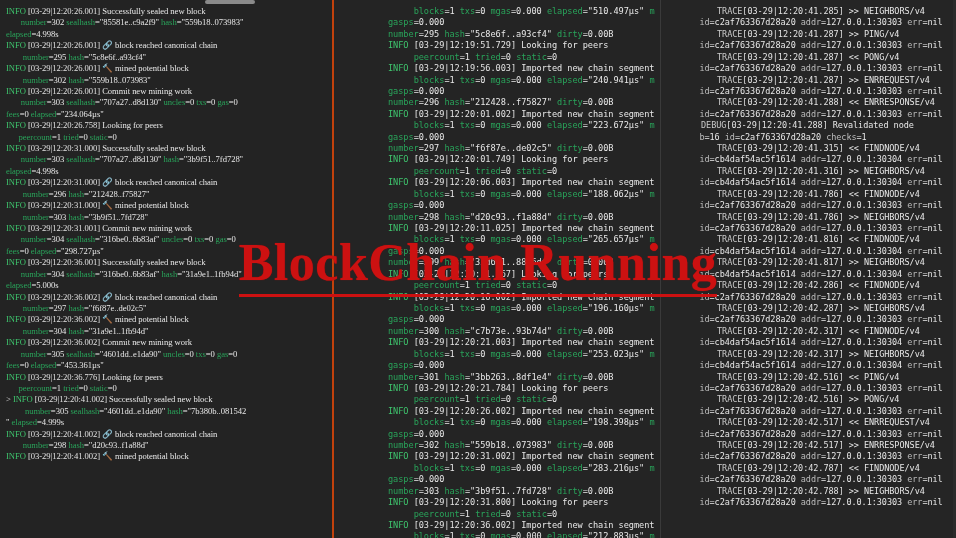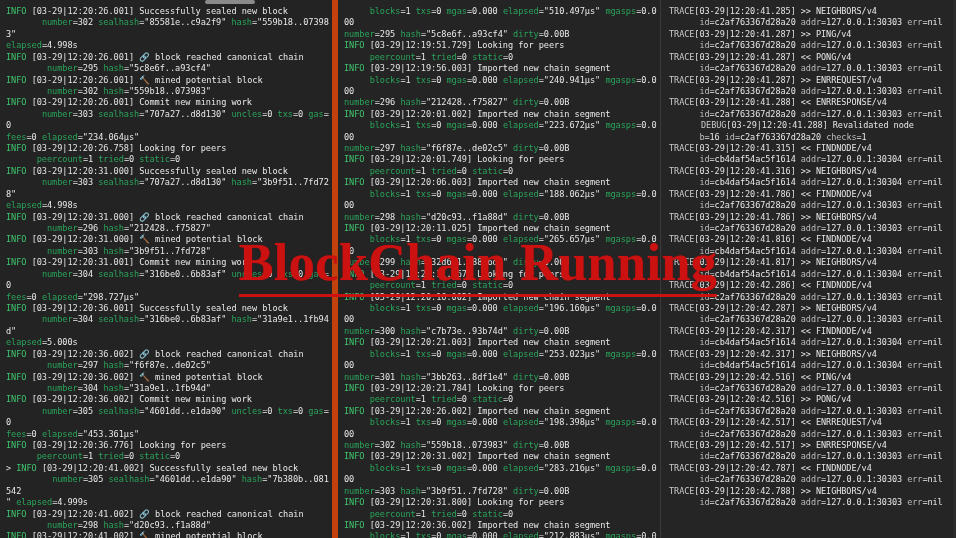--- a/index.html
+++ b/index.html
@@ -22,40 +22,40 @@
     height: 538px;
   }
   .pane {
     position: relative;
     height: 538px;
     overflow: hidden;
     background: #232323;
     padding: 2px 0 0 0;
     box-sizing: border-box;
   }
-  .pane.left   { width: 332px; background: #232323; }
-  .pane.middle { width: 328px; background: #242424; border-left: 6px solid #c2410c; }
+  .pane.left   { width: 332px; background: #232323; font-family: Liberation Serif, serif; }
+  .pane.middle { width: 328px; background: #242424; border-left: 2px solid #c2410c; padding-left: 48px; }
   .pane.right  { width: 296px; background: #252525; border-left: 1px solid #3a3a3a; }
 
   .loglines {
     padding: 4px 3px 0 6px;
     font-size: 8.6px;
     line-height: 11.42px;
     white-space: pre-wrap;
     word-break: break-all;
     letter-spacing: -0.05px;
   }
   .pane.right .loglines { font-size: 8.5px; line-height: 11.42px; padding-left: 8px; }
 
   .ln { white-space: pre; }
   .ln.wrap { white-space: pre-wrap; }
 
   
   .lvl-info   { color: #3ec46d; }
-  .lvl-trace  { color: #c9c9c9; }
+  .lvl-trace  { color: #c9c9c9; margin-left: 48px; }
   .lvl-debug  { color: #c9c9c9; margin-left: 32px; }
   .ts         { color: #e2e2e2; }
   .msg        { color: #e8e8e8; }
   .kv         { color: #29a35a; }
   .prompt     { color: #dcdcdc; }
   .ico        { color: #d7d7d7; }
   .ico-hammer { color: #d2a24c; }
   .dim        { color: #bdbdbd; }
 
   

